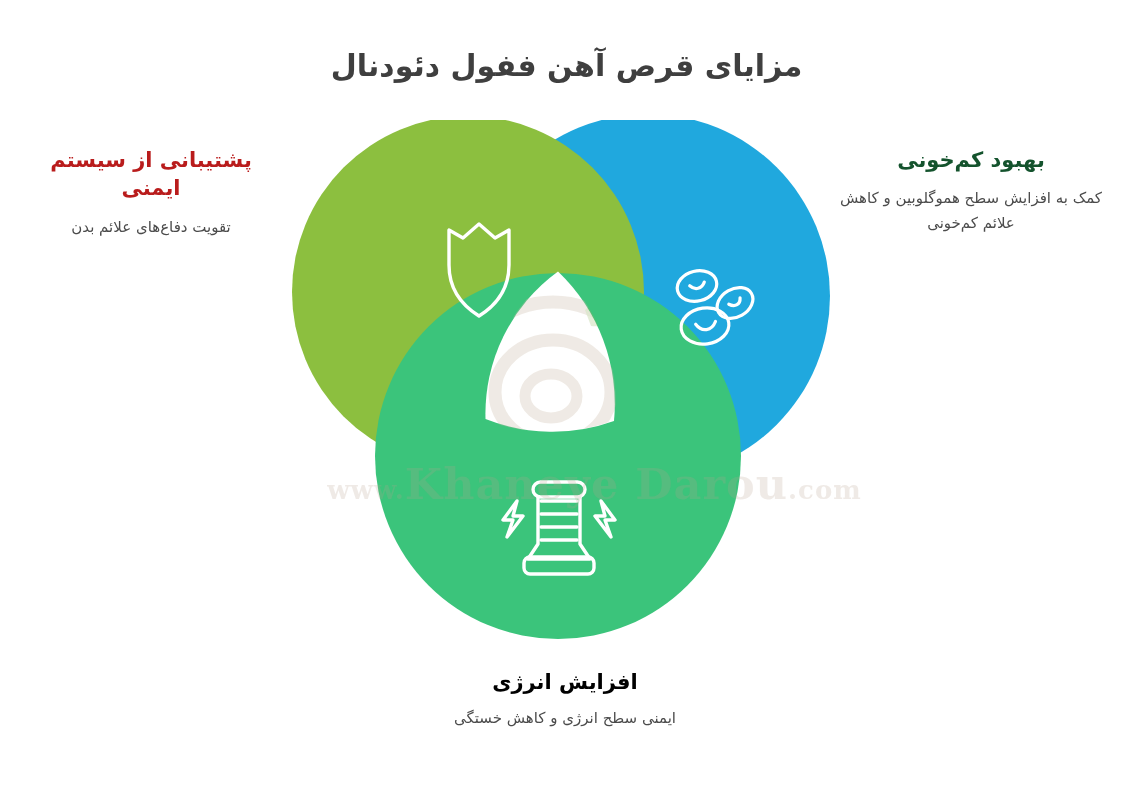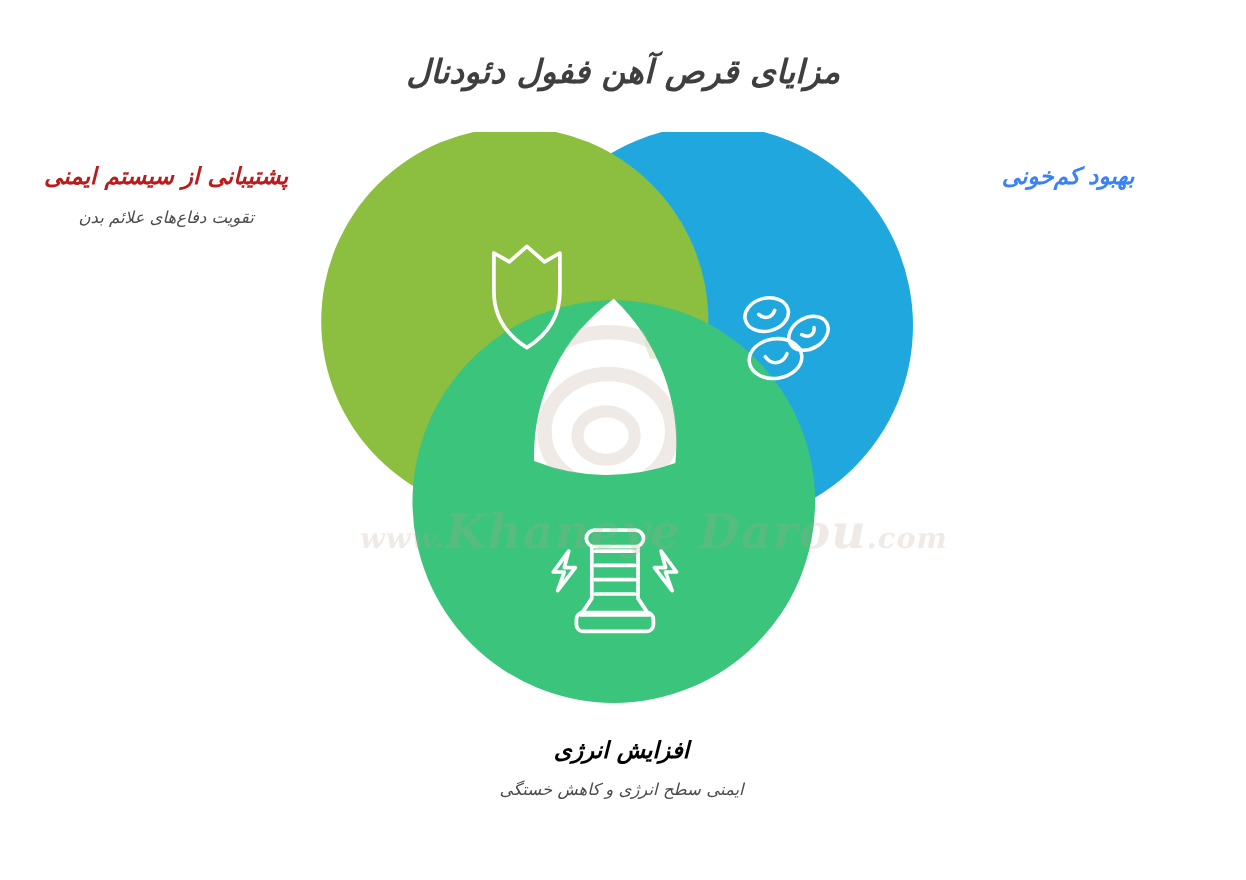--- a/index.html
+++ b/index.html
@@ -12,21 +12,20 @@
     background: #ffffff;
     font-family: "DejaVu Sans", "Liberation Sans", sans-serif;
     overflow: hidden;
     position: relative;
   }
 
   #infographic {
     position: relative;
     width: 1133px;
     height: 688px;
-    font-style: italic;
   }
 
   
   .page-title {
     position: absolute;
     top: 26px;
     left: 0;
     width: 1133px;
     text-align: center;
     font-size: 30px;
@@ -76,21 +75,21 @@
     text-align: center;
   }
   #label-immune .label-heading { color: #b91c1c; }
 
   #label-anemia {
     left: 840px;
     top: 146px;
     width: 262px;
     text-align: center;
   }
-  #label-anemia .label-heading { color: #3b82f6; }
+  #label-anemia .label-heading { color: #14532d; }
 
   #label-energy {
     left: 400px;
     top: 668px;
     width: 330px;
     text-align: center;
   }
   #label-energy .label-heading { color: #000000; margin-bottom: 10px; }
 
   
@@ -202,20 +201,21 @@
     <span class="wm-small">www.</span><span>Khaneye Darou</span><span class="wm-small">.com</span>
   </div>
 
   <div class="label-block" id="label-immune">
     <div class="label-heading">پشتیبانی از سیستم ایمنی</div>
     <div class="label-desc">تقویت دفاع‌های علائم بدن</div>
   </div>
 
   <div class="label-block" id="label-anemia">
     <div class="label-heading">بهبود کم‌خونی</div>
+    <div class="label-desc">کمک به افزایش سطح هموگلوبین و کاهش علائم کم‌خونی</div>
   </div>
 
   <div class="label-block" id="label-energy">
     <div class="label-heading">افزایش انرژی</div>
     <div class="label-desc">ایمنی سطح انرژی و کاهش خستگی</div>
   </div>
 
 </div>
 
 </body></html>

